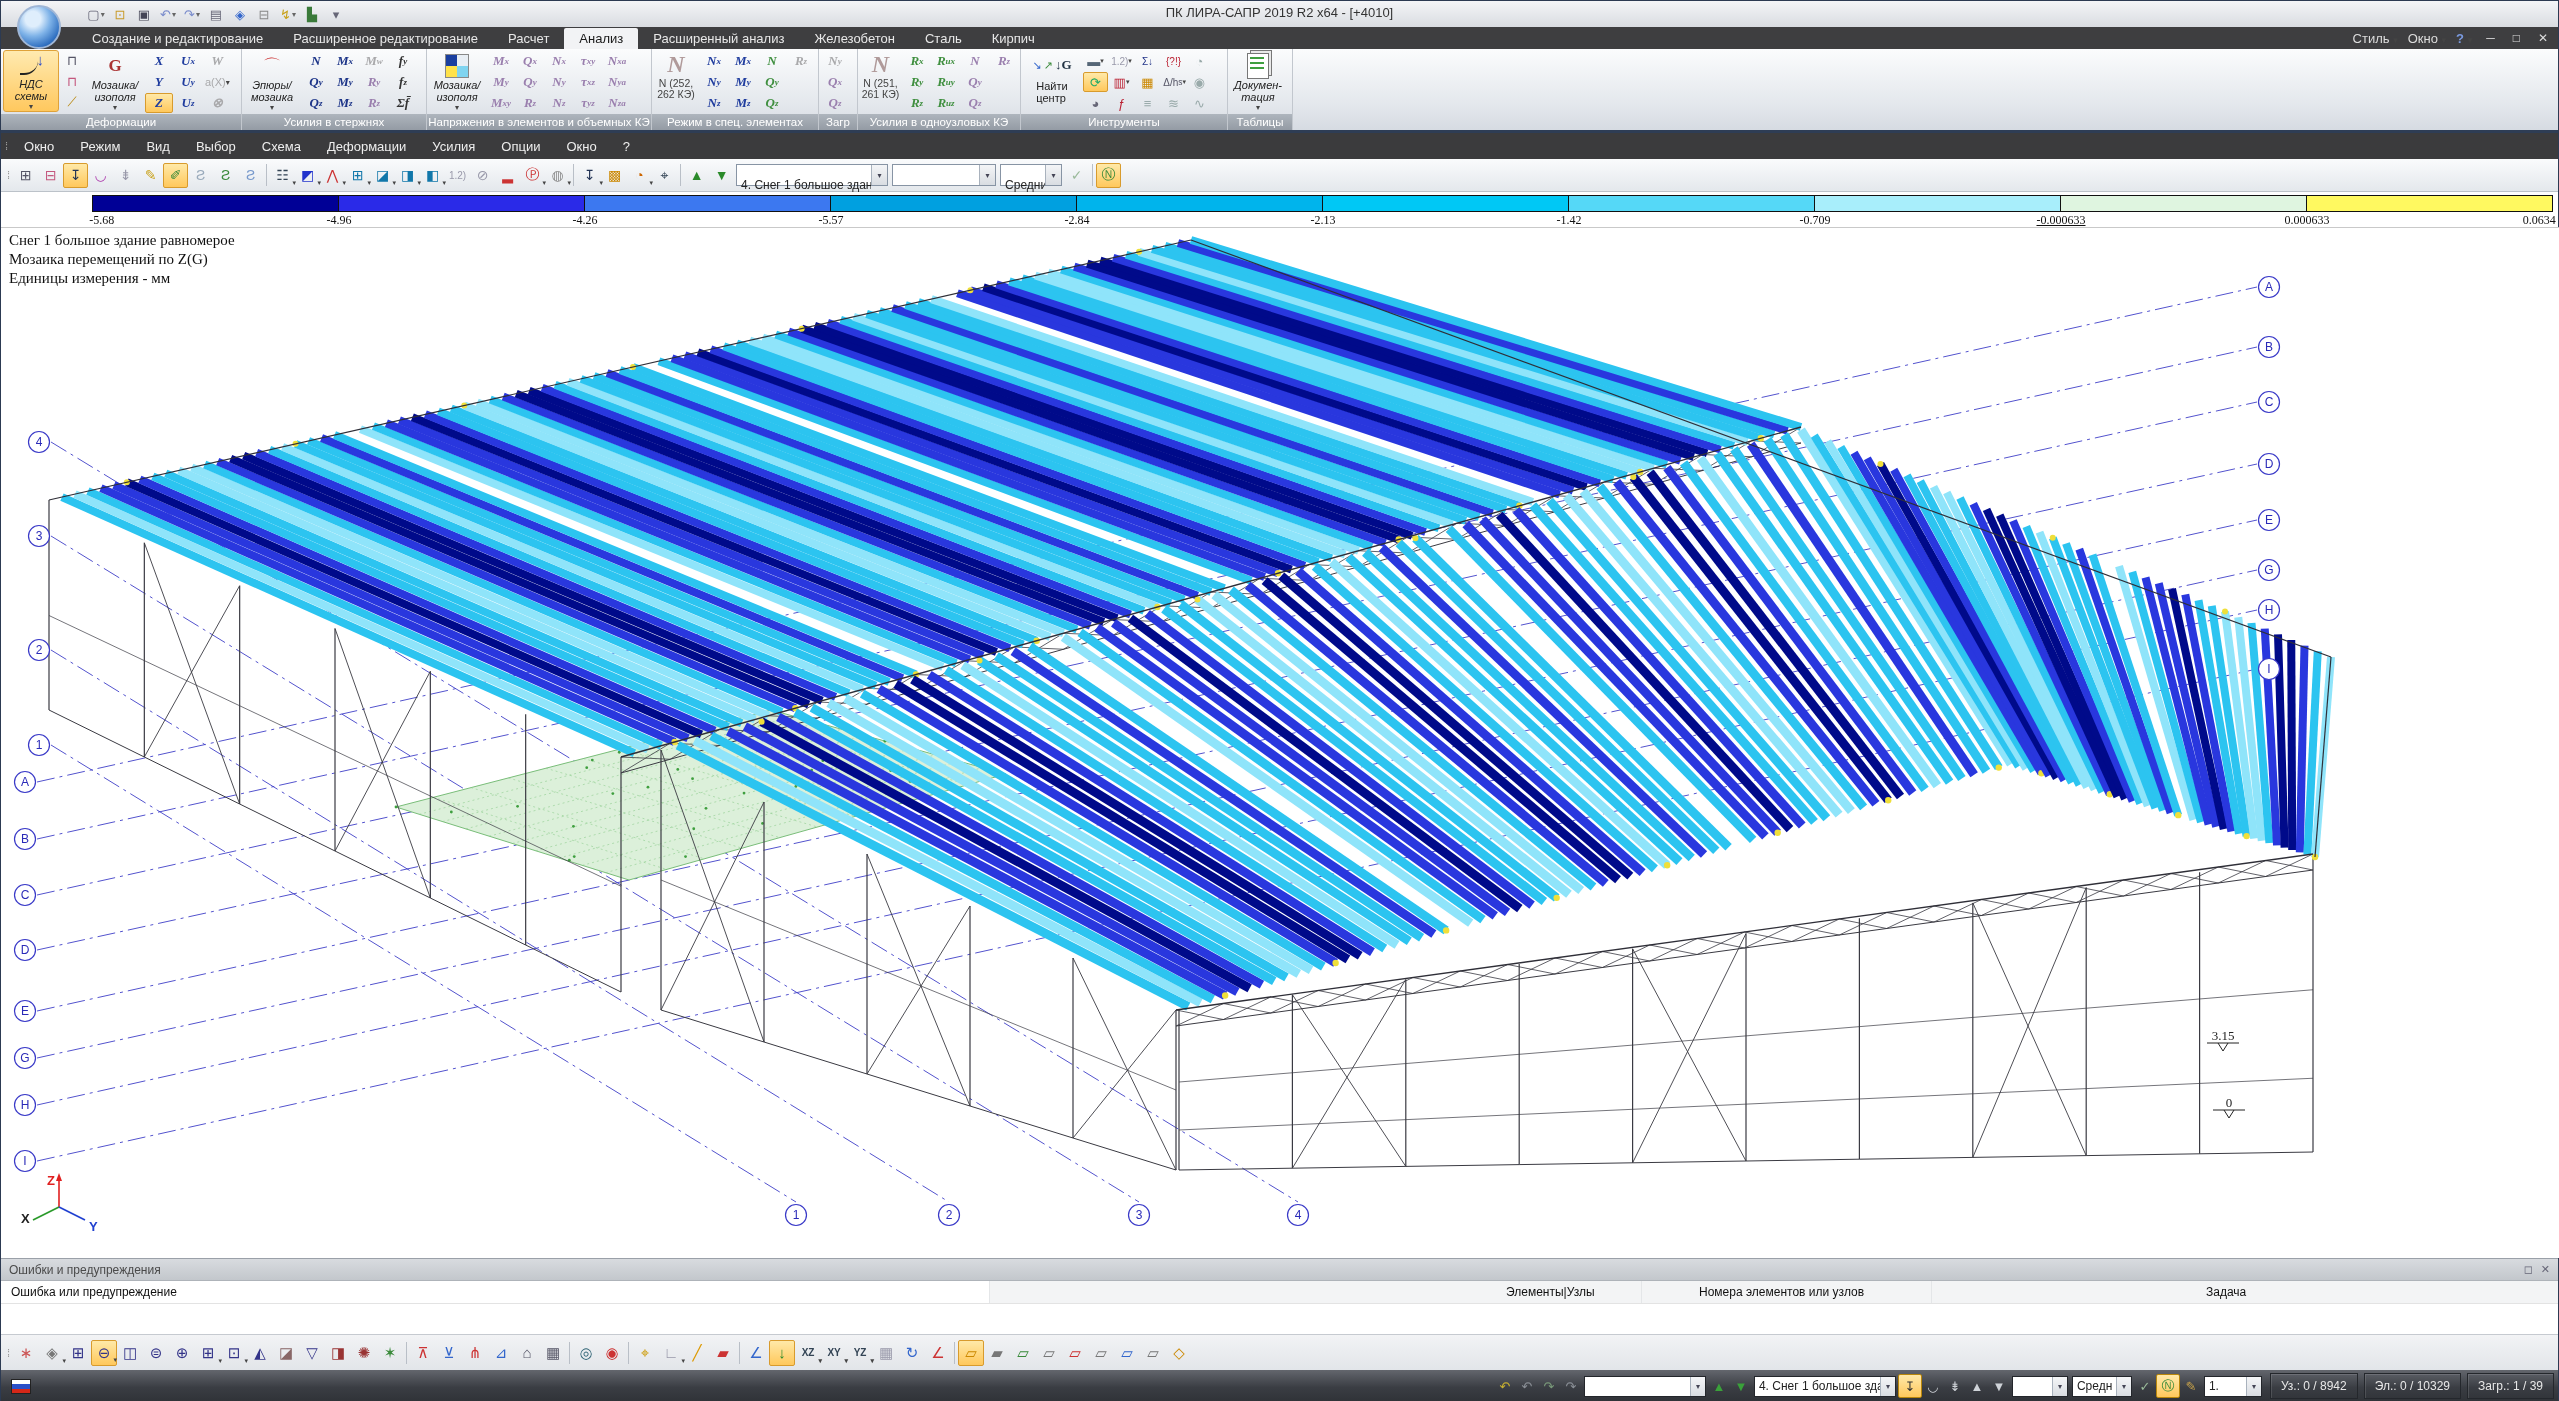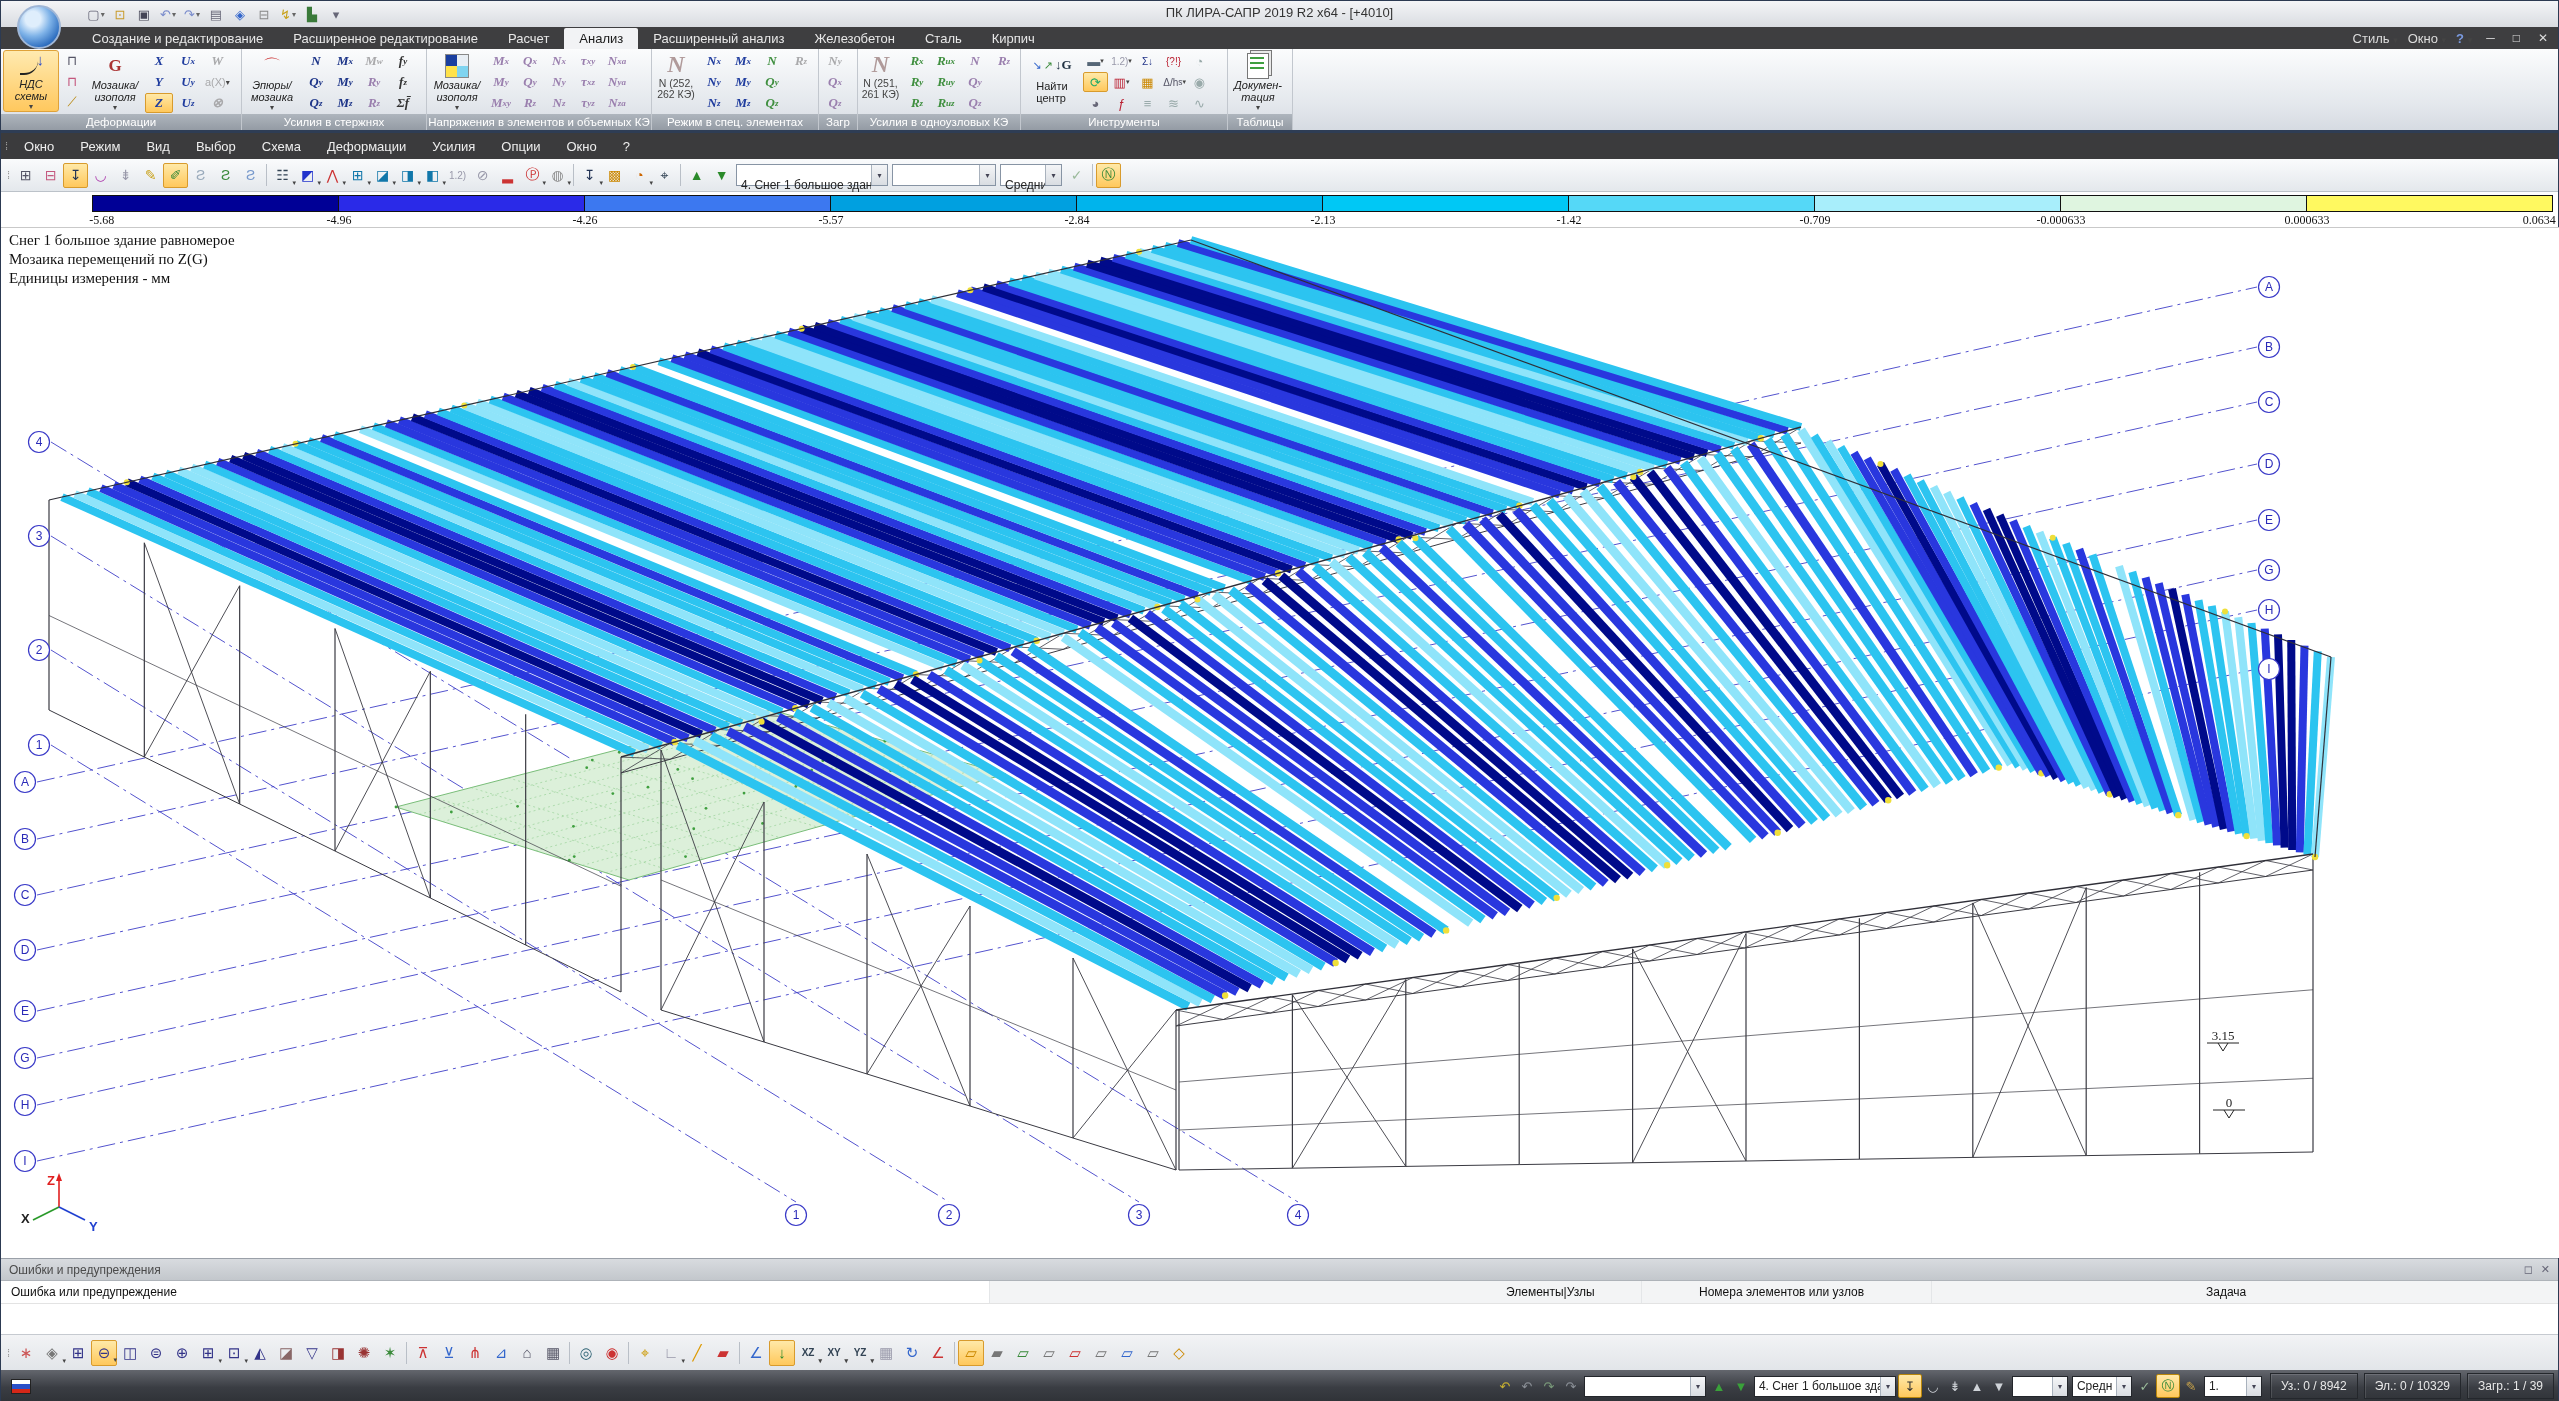--- a/index.html
+++ b/index.html
@@ -559,21 +559,21 @@
       </div>
     <div id="scale-labels">
         <span class="slabel" style="left: 0%; transform: translateX(-15%);">-5.68</span>
         <span class="slabel" style="left: 10%;">-4.96</span>
         <span class="slabel" style="left: 20%;">-4.26</span>
         <span class="slabel" style="left: 30%;">-5.57</span>
         <span class="slabel" style="left: 40%;">-2.84</span>
         <span class="slabel" style="left: 50%;">-2.13</span>
         <span class="slabel" style="left: 60%;">-1.42</span>
         <span class="slabel" style="left: 70%;">-0.709</span>
-        <span class="slabel" style="left: 80%;">-0.000633</span>
+        <span class="slabel" style="left: 80%; text-decoration: underline;">-0.000633</span>
         <span class="slabel" style="left: 90%;">0.000633</span>
         <span class="slabel" style="left: 100%; transform: translateX(-92%);">0.0634</span>
       </div>
   </div>
 
   <div id="canvas">
     <svg id="model" viewBox="0 226 2559 1031" preserveAspectRatio="none">
         <line x1="36" y1="780" x2="2256" y2="285" stroke="#4040c8" stroke-width="1" stroke-dasharray="18 5 3 5" opacity="0.9"></line>
         <line x1="36" y1="837" x2="2256" y2="345" stroke="#4040c8" stroke-width="1" stroke-dasharray="18 5 3 5" opacity="0.9"></line>
         <line x1="36" y1="893" x2="2256" y2="400" stroke="#4040c8" stroke-width="1" stroke-dasharray="18 5 3 5" opacity="0.9"></line>

